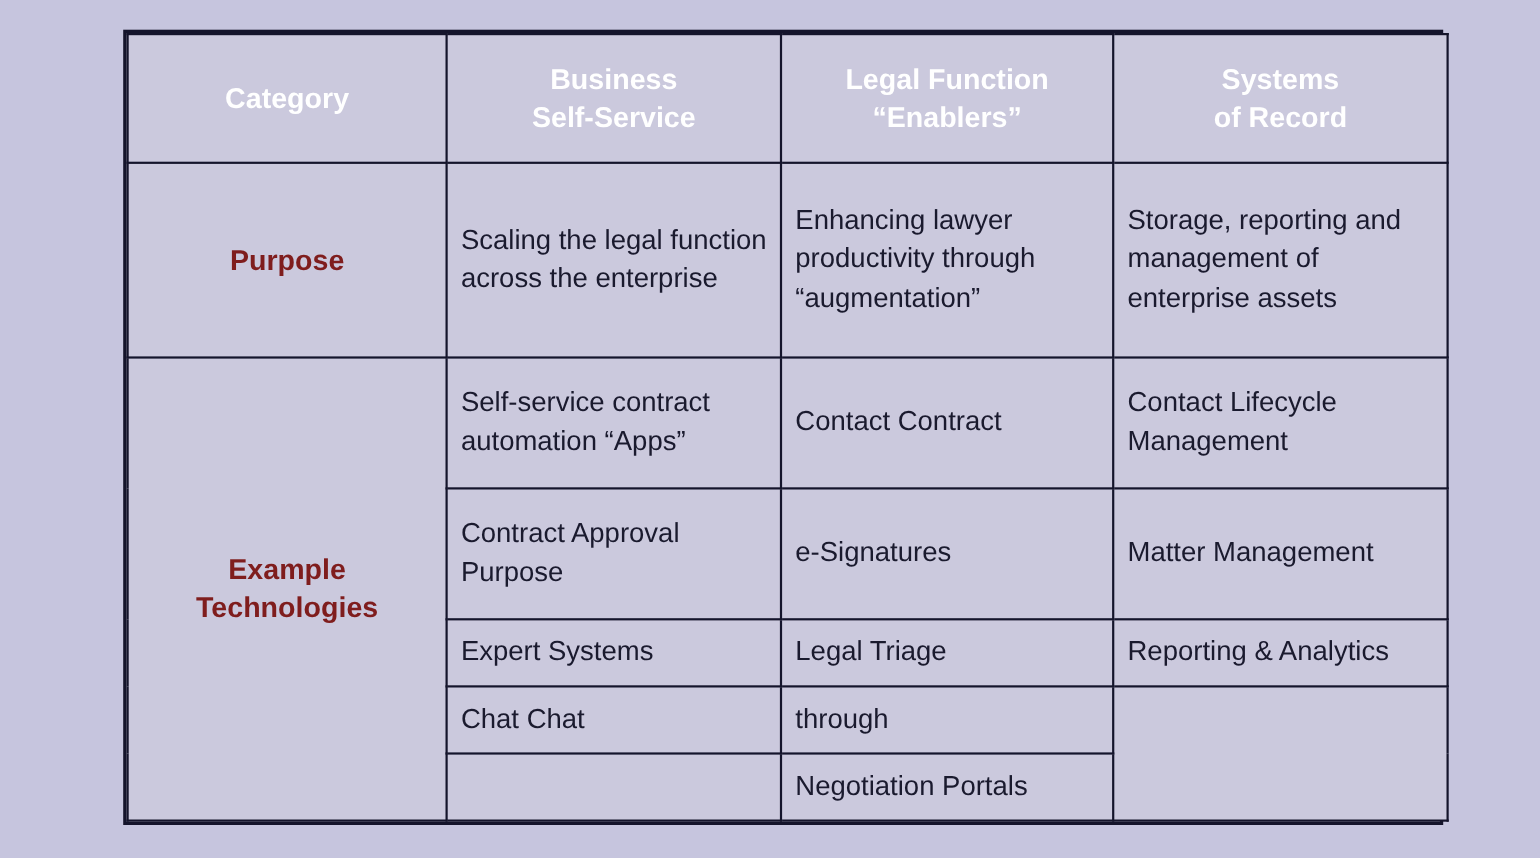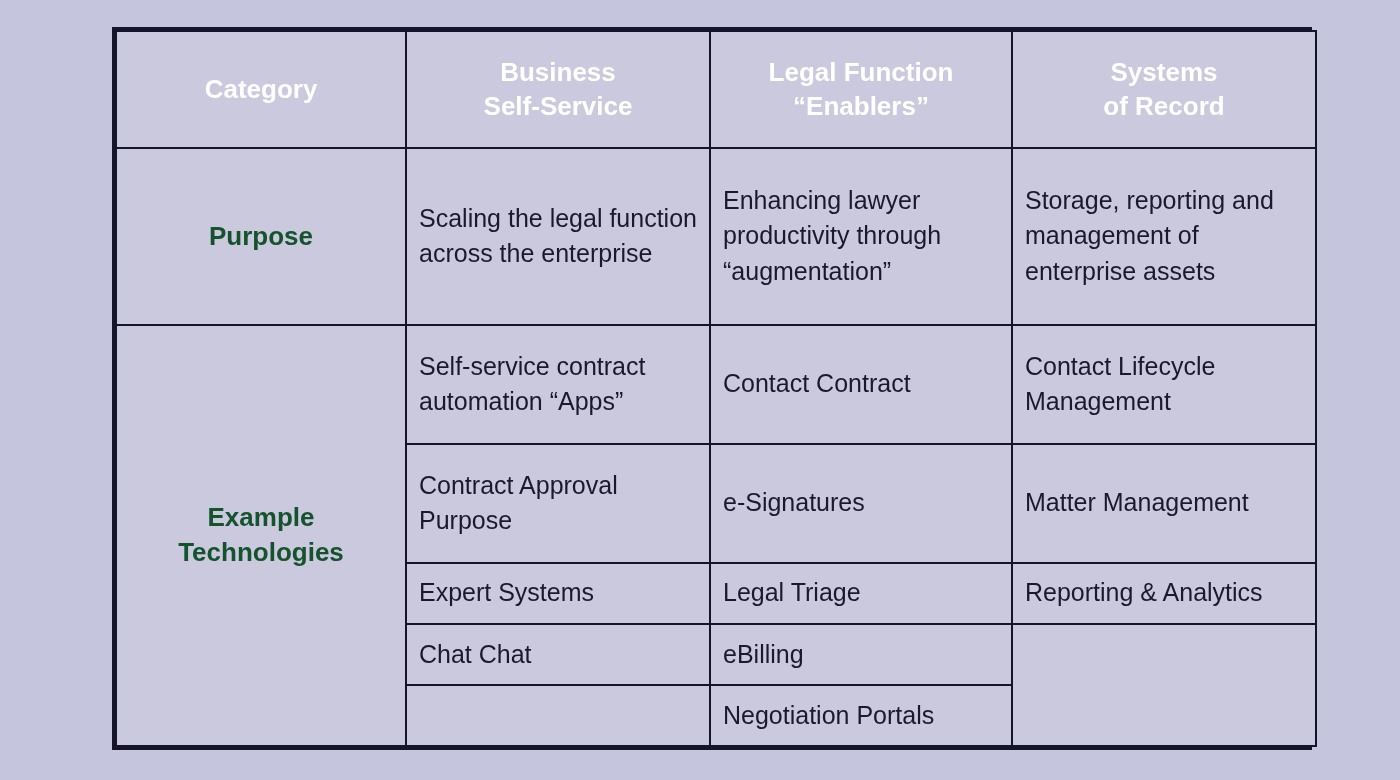--- a/index.html
+++ b/index.html
@@ -54,21 +54,21 @@
     font-weight: bold;
     font-size: 26px;
     line-height: 1.34;
     text-align: center;
     padding: 14px 10px;
   }
 
   
   td.row-label {
     background: #61618f;
-    color: #14532d;
+    color: #7f1d1d;
     font-weight: bold;
     font-size: 26px;
     line-height: 1.34;
     text-align: center;
     padding: 14px 10px;
   }
 
   
   td.empty-fill {
     background: #61618f;
@@ -179,21 +179,21 @@
         <td class="body-cell">
           <span class="cell-text">Reporting &amp; Analytics</span>
         </td>
       </tr>
 
       <tr>
         <td class="body-cell">
           <span class="cell-text">Chat Chat</span>
         </td>
         <td class="body-cell">
-          <span class="cell-text">eBilling</span>
+          <span class="cell-text">through</span>
         </td>
         <td class="empty-fill" rowspan="2"></td>
       </tr>
 
       <tr>
         <td class="empty-fill"></td>
         <td class="body-cell">
           <span class="cell-text">Negotiation Portals</span>
         </td>
       </tr>

